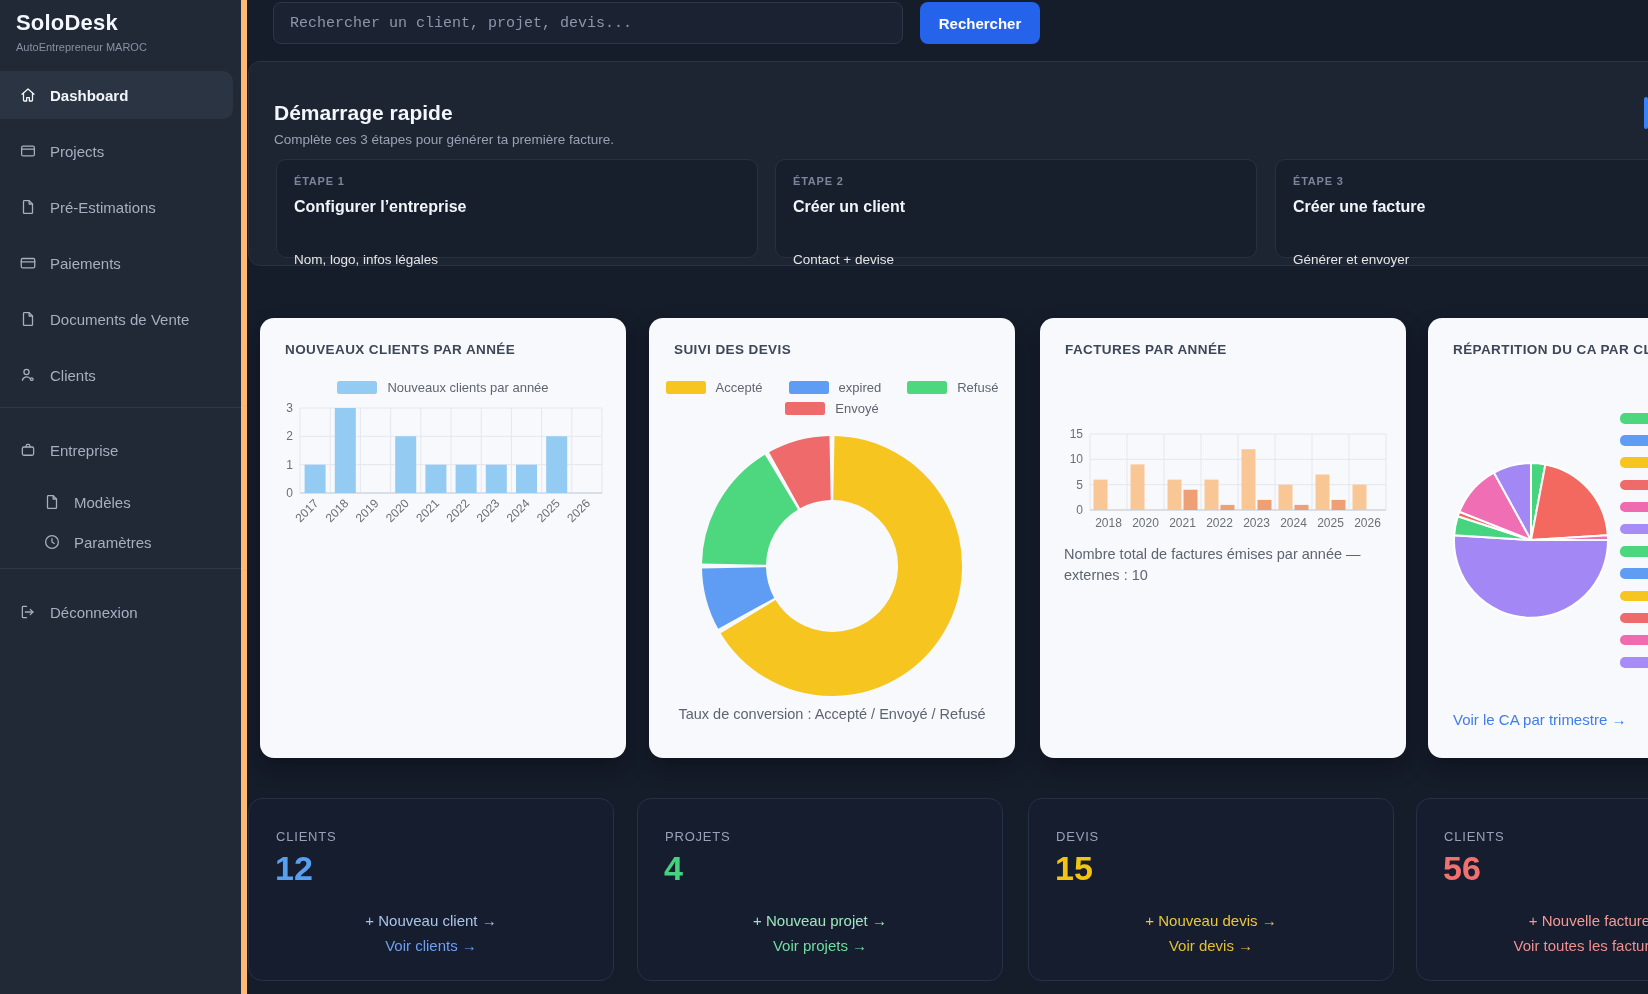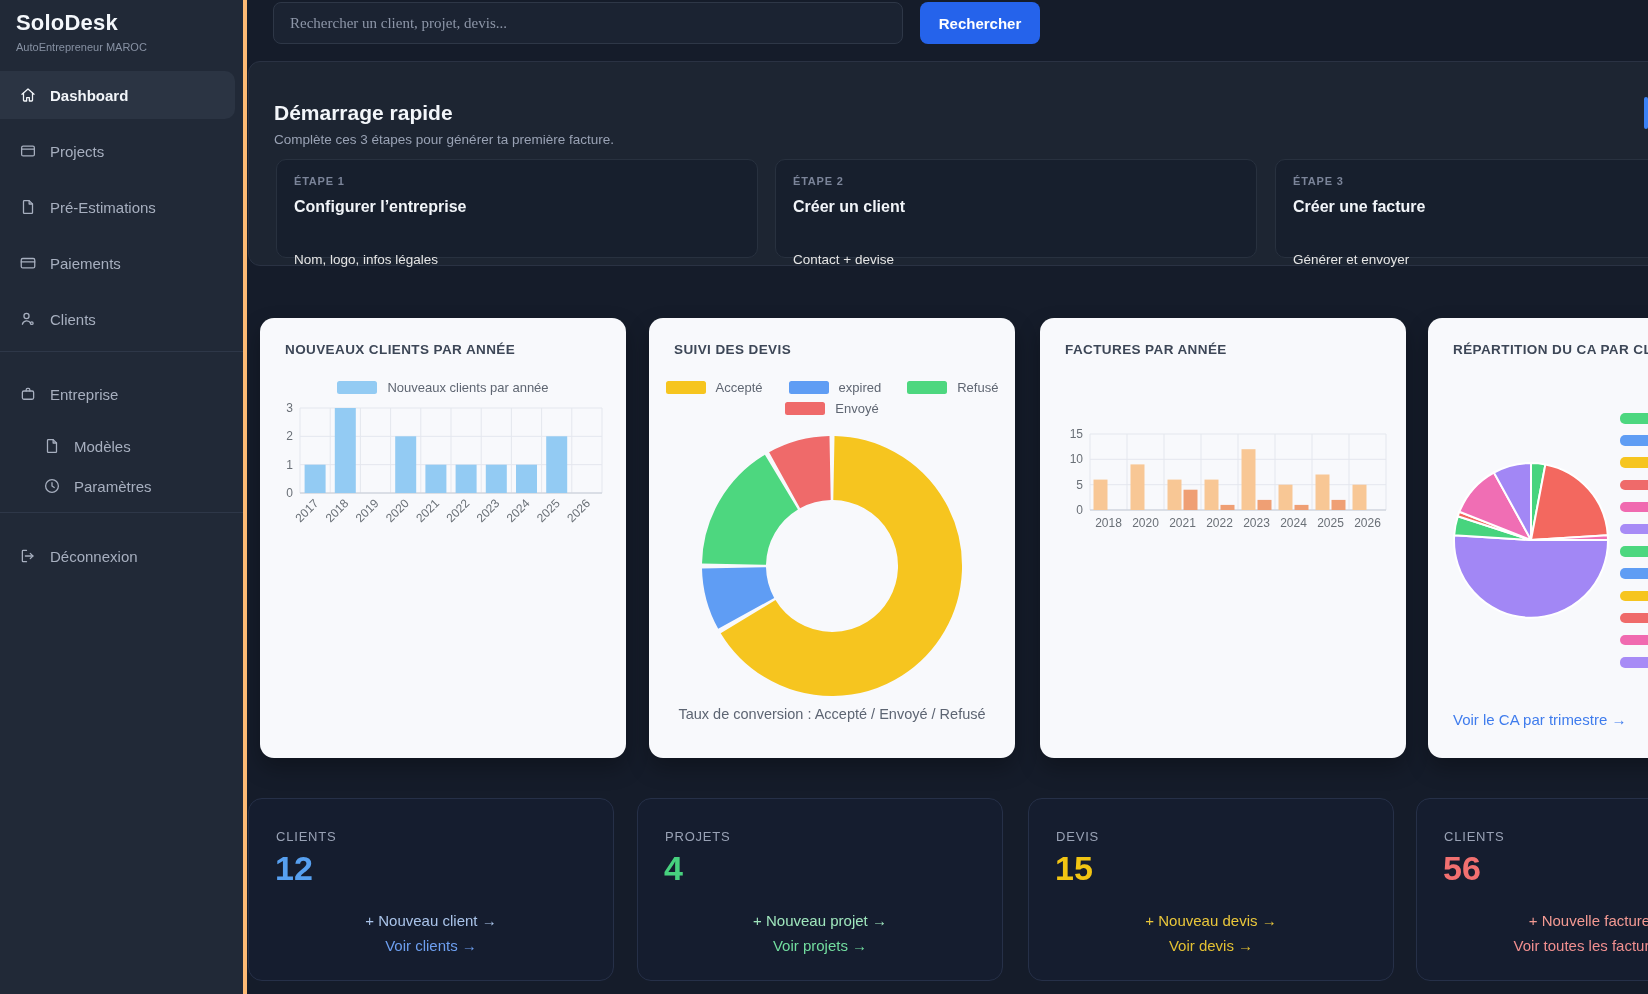--- a/index.html
+++ b/index.html
@@ -4,39 +4,39 @@
 <style>
   html,body{margin:0;padding:0;overflow:hidden;}
   body{
     width:1648px;height:994px;position:relative;
     background:#151c2a;
     font-family:"Liberation Sans", sans-serif;
     -webkit-font-smoothing:antialiased;
   }
   
   .sidebar{position:absolute;left:0;top:0;width:247px;height:994px;background:#212937;
-    border-right:4px solid #fdba74;box-sizing:border-box;z-index:3;}
+    border-right:6px solid #fdba74;box-sizing:border-box;z-index:3;}
   .brand{padding:10px 16px 0 16px;}
   .brand-name{font-size:22px;font-weight:700;color:#f4f7fb;letter-spacing:.2px;}
   .brand-tag{margin-top:5px;font-size:11px;color:#8791a3;}
   .nav{margin-top:18px;}
   .nav-item{height:48px;display:flex;align-items:center;gap:13px;padding-left:19px;
     margin:0 0 8px 0;color:#a7afbf;font-size:15px;cursor:pointer;box-sizing:border-box;}
   .nav-item.sub{height:40px;margin-bottom:0;padding-left:43px;}
   .nav-item.active{background:#2b3443;border-radius:0 10px 10px 0;margin-right:8px;
     color:#f2f5f9;font-weight:700;}
   .nav-icon{display:inline-flex;width:18px;height:18px;flex:0 0 18px;}
   .nav-icon svg{width:18px;height:18px;fill:none;stroke:currentColor;stroke-width:1.7;
     stroke-linecap:round;stroke-linejoin:round;}
   .side-divider{height:1px;background:#2e3748;margin:6px 0 14px 0;}
   .nav.n3{margin-top:19px;}
   
   .search-input{position:absolute;left:273px;top:2px;width:630px;height:42px;box-sizing:border-box;
     background:#1b2332;border:1.5px solid #2e3747;border-radius:8px;color:#cdd4e0;
-    font-size:15px;padding:0 16px;outline:none;font-family:Liberation Serif, serif;}
+    font-size:15px;padding:0 16px;outline:none;font-family:Liberation Mono, monospace;}
   .search-input::placeholder{color:#8d96a8;}
   .search-btn{position:absolute;left:920px;top:2px;width:120px;height:42px;border:none;
     border-radius:8px;color:#fff;font-weight:700;font-size:15px;cursor:pointer;font-family:inherit;}
   
   .quickstart{position:absolute;left:248px;top:61px;width:1470px;height:205px;box-sizing:border-box;
     background:#1d2532;border:1px solid #2a3243;border-radius:12px;}
   .qs-title{position:absolute;left:25px;top:22px;font-size:21px;font-weight:700;color:#f3f6fa;}
   .qs-sub{position:absolute;left:25px;top:56px;font-size:13.5px;color:#99a2b4;}
   .step-card{position:absolute;top:97px;width:482px;height:99px;box-sizing:border-box;
     background:#171f2d;border:1px solid #28313f;border-radius:10px;}
@@ -110,20 +110,29 @@
     <span>Pré-Estimations</span>
       </div>
       <div class="nav-item">
     <span class="nav-icon">
           <svg viewBox="0 0 24 24">
             <rect x="3" y="6" width="18" height="12.5" rx="2"></rect>
             <path d="M3 10.5h18"></path>
           </svg>
         </span>
     <span>Paiements</span>
+      </div>
+      <div class="nav-item">
+    <span class="nav-icon">
+          <svg viewBox="0 0 24 24">
+            <path d="M7 3.5h6.5L18 8v11.5a1 1 0 0 1-1 1H7a1 1 0 0 1-1-1v-15a1 1 0 0 1 1-1z"></path>
+            <path d="M13.5 3.5V8H18"></path>
+          </svg>
+        </span>
+    <span>Documents de Vente</span>
       </div>
       <div class="nav-item">
     <span class="nav-icon">
           <svg viewBox="0 0 24 24">
             <circle cx="10" cy="8" r="3.4"></circle>
             <path d="M4.5 19a6 6 0 0 1 11-1.5"></path>
             <circle cx="17" cy="17.5" r="1.8"></circle>
           </svg>
         </span>
     <span>Clients</span>
@@ -322,20 +331,21 @@
       <text class="tick" x="212.5" y="109" text-anchor="middle">2023</text>
       <rect x="234.5" y="66.7" width="14" height="25.3" fill="#f8c795"></rect>
       <rect x="250.5" y="86.9" width="14" height="5.1" fill="#ef9f74"></rect>
       <text class="tick" x="249.5" y="109" text-anchor="middle">2024</text>
       <rect x="271.5" y="56.5" width="14" height="35.5" fill="#f8c795"></rect>
       <rect x="287.5" y="81.9" width="14" height="10.1" fill="#ef9f74"></rect>
       <text class="tick" x="286.5" y="109" text-anchor="middle">2025</text>
       <rect x="308.5" y="66.7" width="14" height="25.3" fill="#f8c795"></rect>
       <text class="tick" x="323.5" y="109" text-anchor="middle">2026</text>
     </svg>
+  <div class="caption cap-c">Nombre total de factures émises par année — externes : 10</div>
 </div>
 
 <div class="chart-card" style="left:1416px">
   <div class="card-title">RÉPARTITION DU CA PAR CLIENT</div>
   <svg class="chart-svg" id="svgD" style="left:18px;top:137px" width="170" height="170">
       <path d="M 85 85 L 85.0 8.0 A 77 77 0 0 1 99.4 9.4 Z" fill="#47d47e" stroke="#ffffff" stroke-width="2" stroke-linejoin="round"></path>
       <path d="M 85 85 L 99.4 9.4 A 77 77 0 0 1 161.8 80.2 Z" fill="#f3685f" stroke="#ffffff" stroke-width="2" stroke-linejoin="round"></path>
       <path d="M 85 85 L 161.8 80.2 A 77 77 0 0 1 162.0 85.0 Z" fill="#f06eb4" stroke="#ffffff" stroke-width="2" stroke-linejoin="round"></path>
       <path d="M 85 85 L 162.0 85.0 A 77 77 0 1 1 8.2 80.2 Z" fill="#a287f5" stroke="#ffffff" stroke-width="2" stroke-linejoin="round"></path>
       <path d="M 85 85 L 8.2 80.2 A 77 77 0 0 1 11.8 61.2 Z" fill="#47d47e" stroke="#ffffff" stroke-width="2" stroke-linejoin="round"></path>

